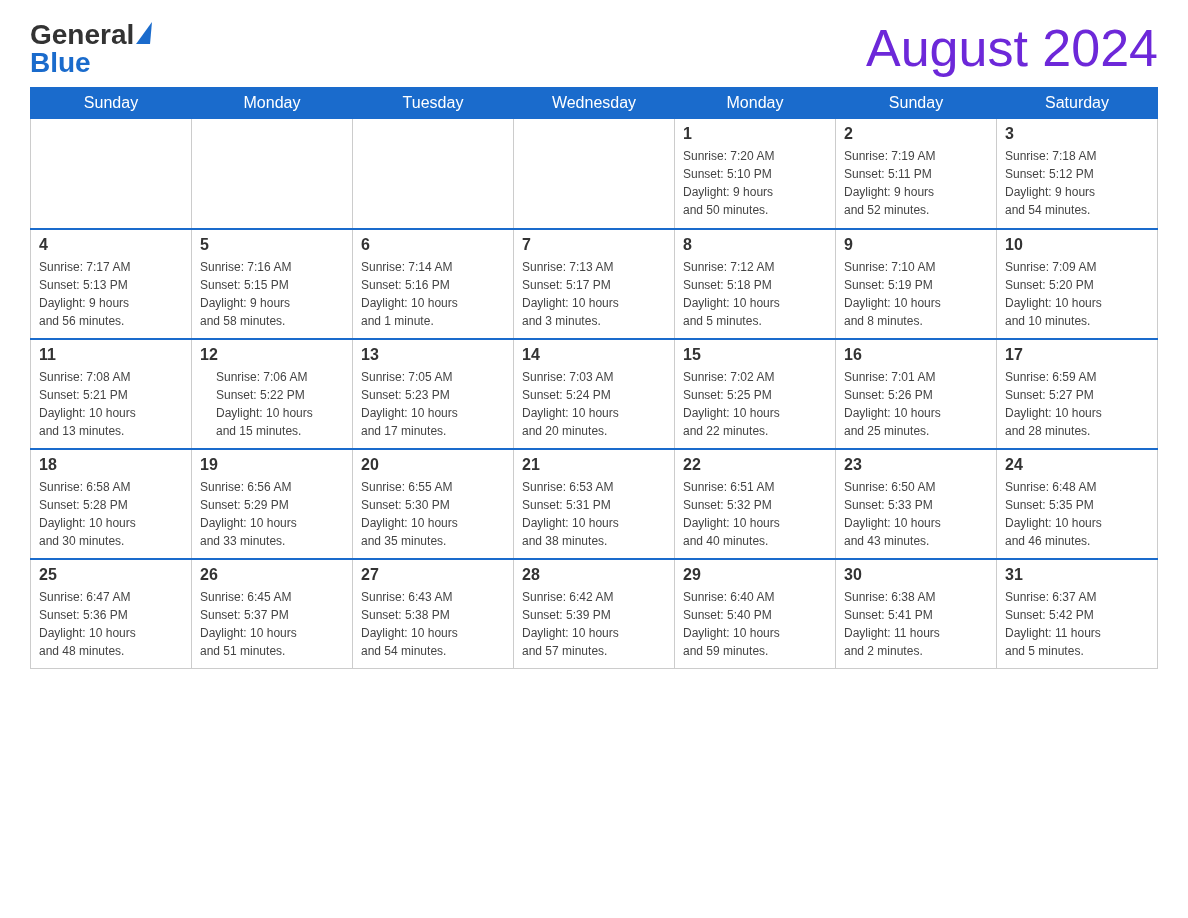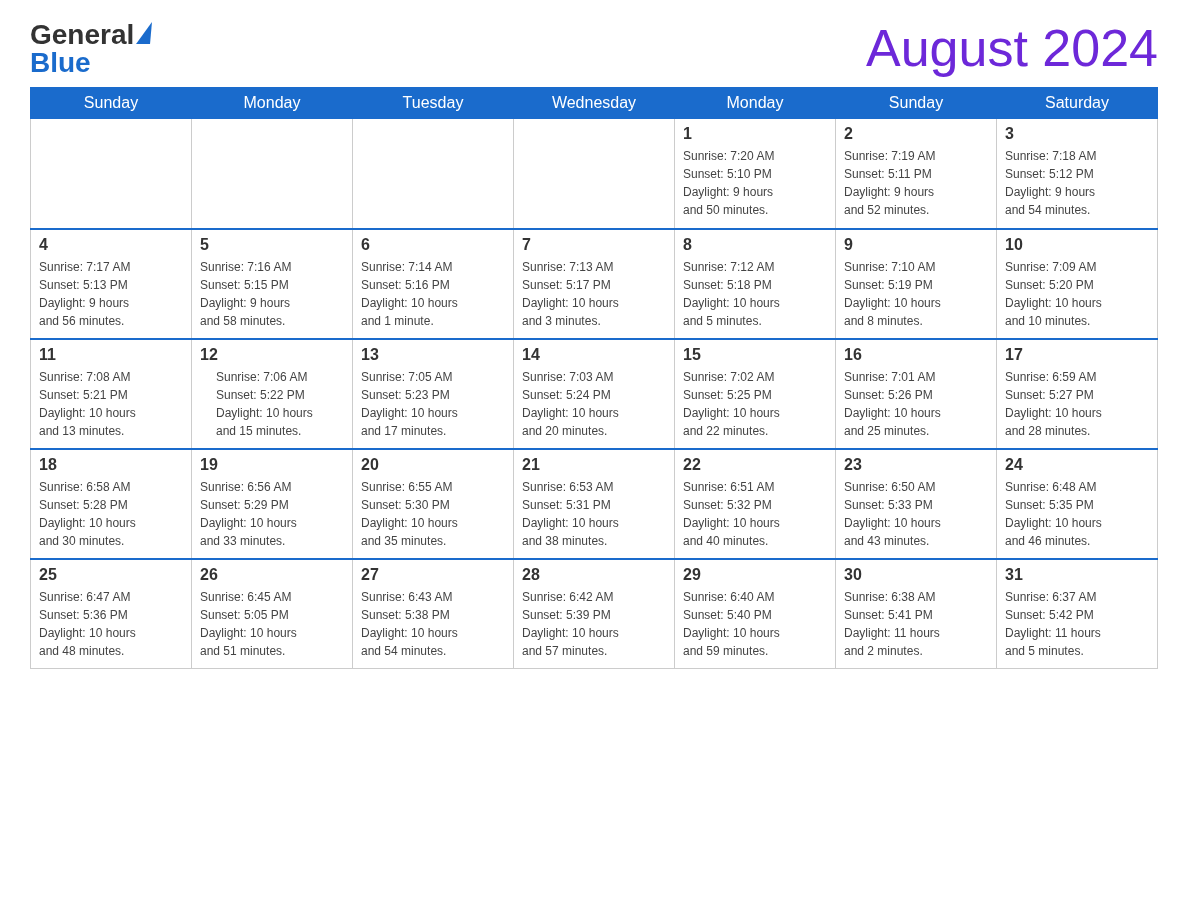--- a/index.html
+++ b/index.html
@@ -300,21 +300,21 @@
         <td>
           <div class="day-number">25</div>
           <div class="day-info" style="white-space: pre-line;">Sunrise: 6:47 AM
 Sunset: 5:36 PM
 Daylight: 10 hours
 and 48 minutes.</div>
         </td>
         <td>
           <div class="day-number">26</div>
           <div class="day-info" style="white-space: pre-line;">Sunrise: 6:45 AM
-Sunset: 5:05 PM
+Sunset: 5:37 PM
 Daylight: 10 hours
 and 51 minutes.</div>
         </td>
         <td>
           <div class="day-number">27</div>
           <div class="day-info" style="white-space: pre-line;">Sunrise: 6:43 AM
 Sunset: 5:38 PM
 Daylight: 10 hours
 and 54 minutes.</div>
         </td>

